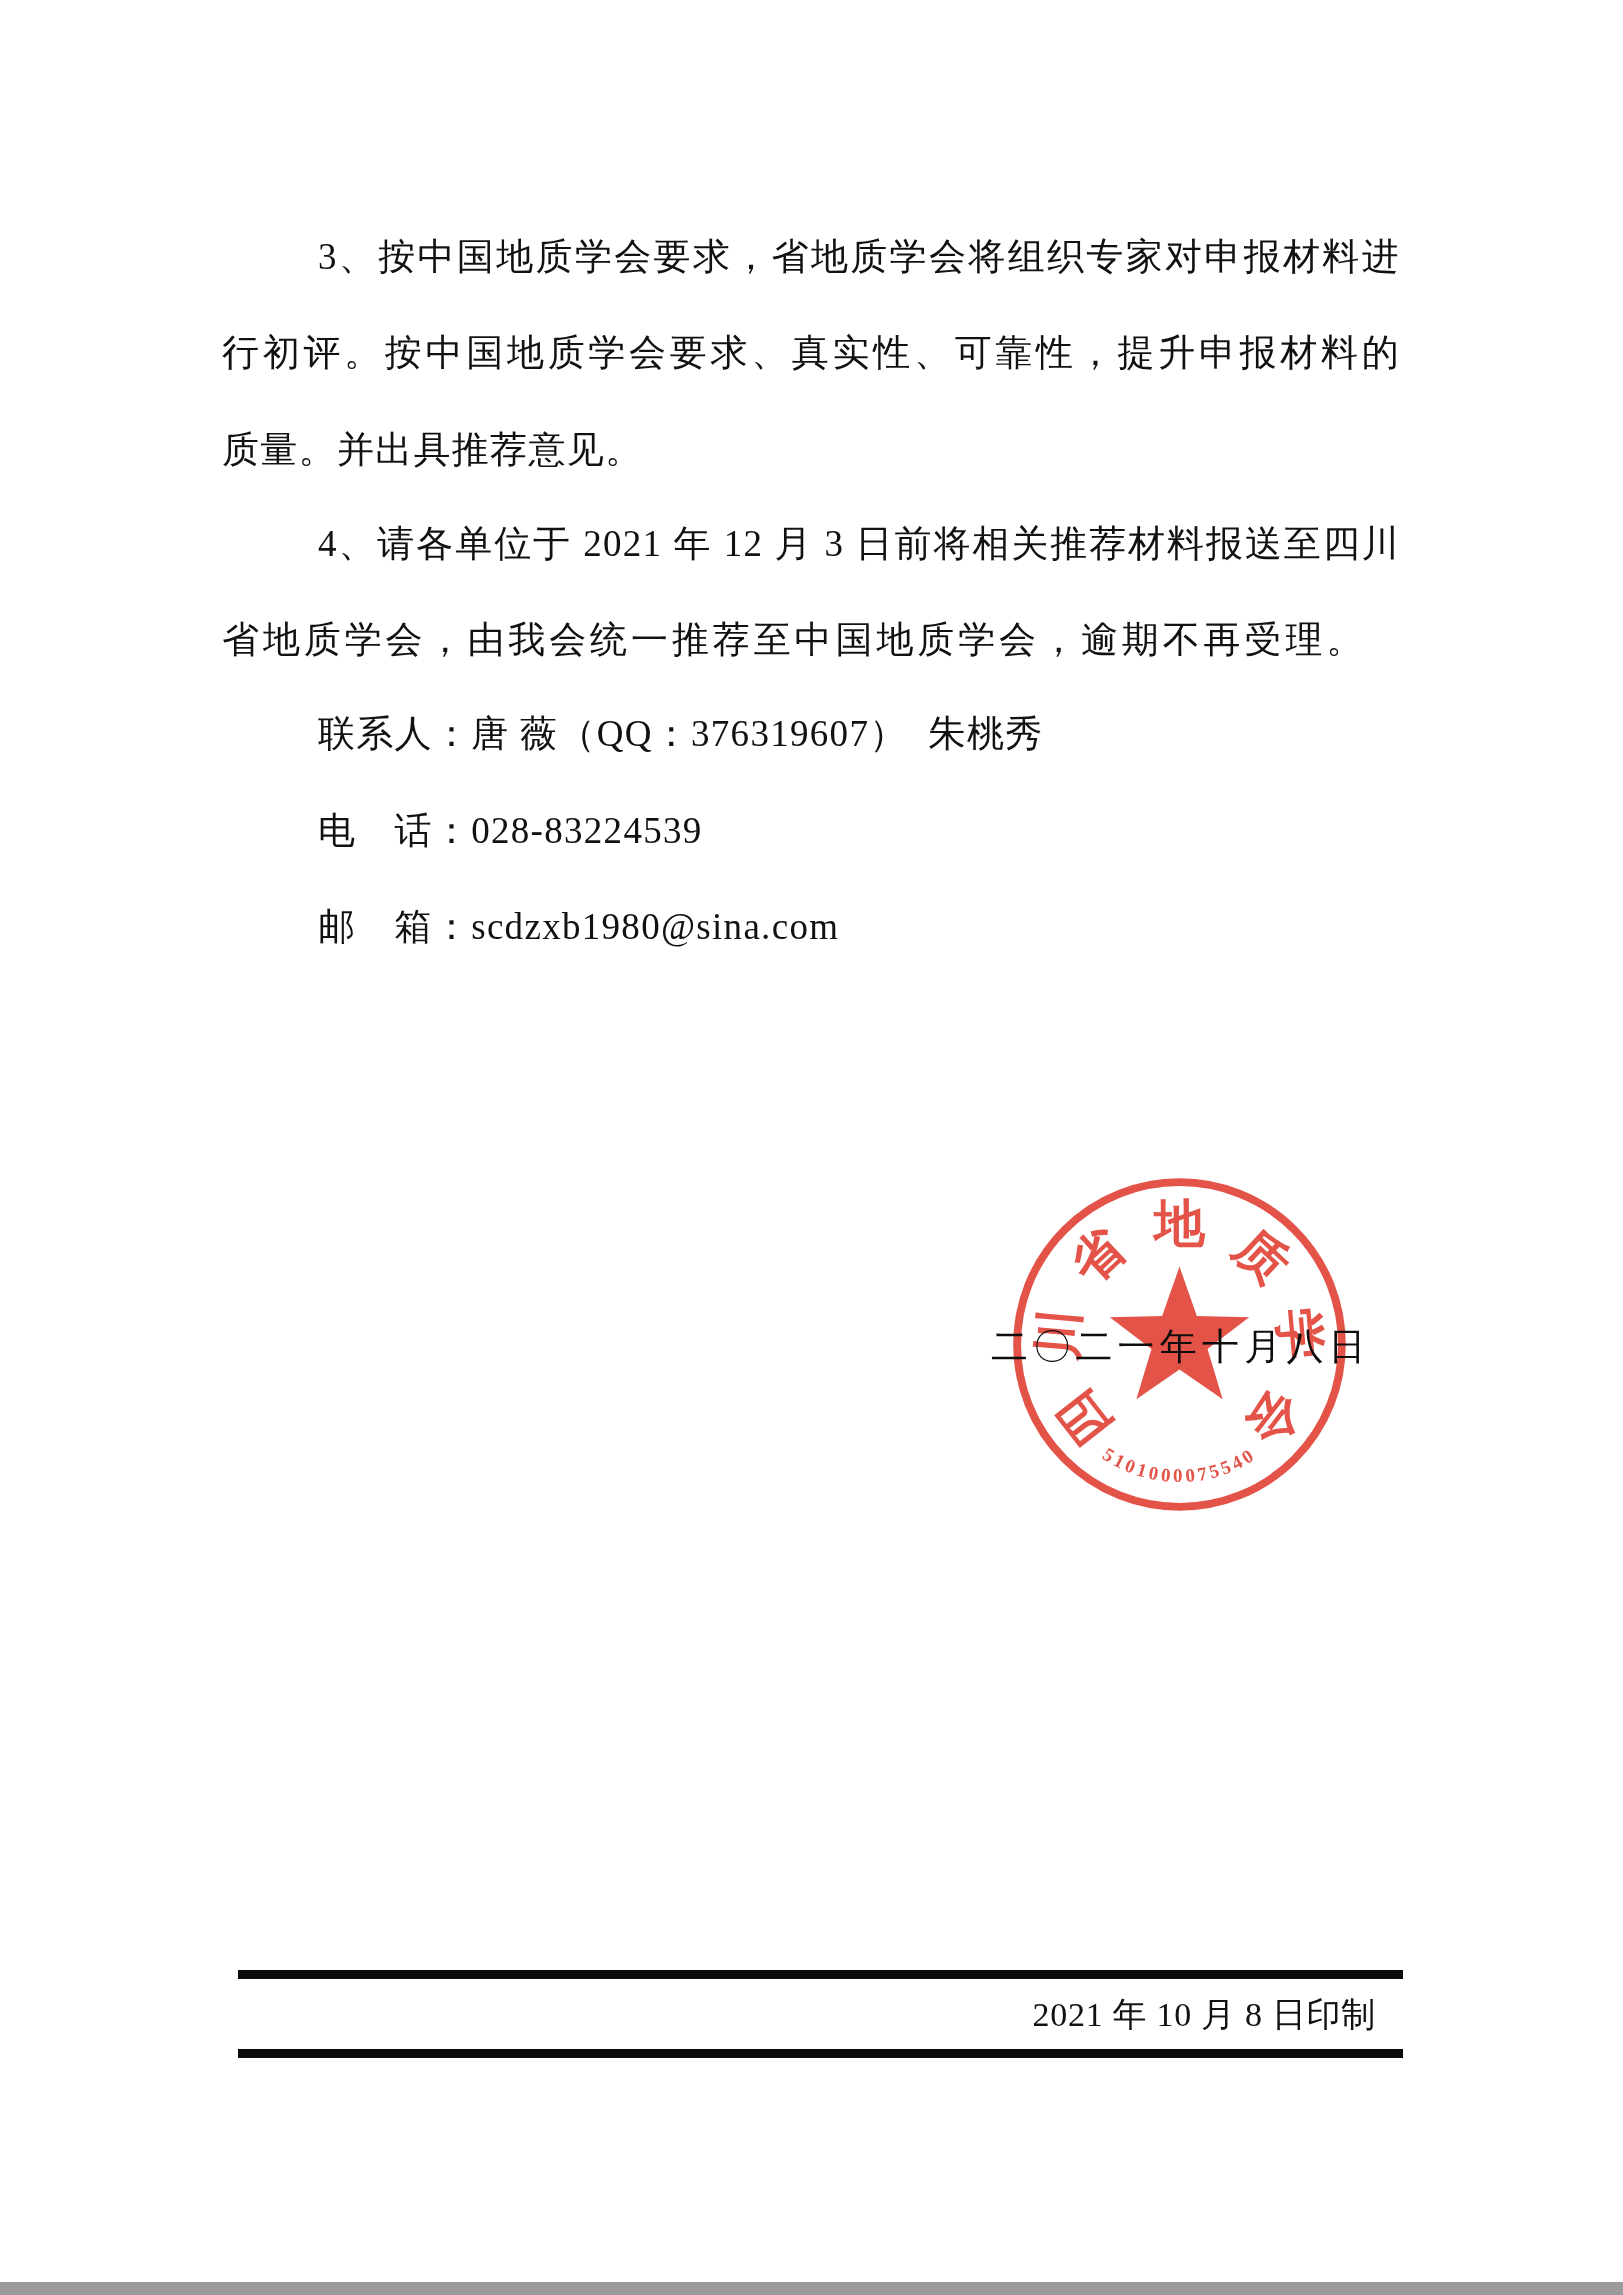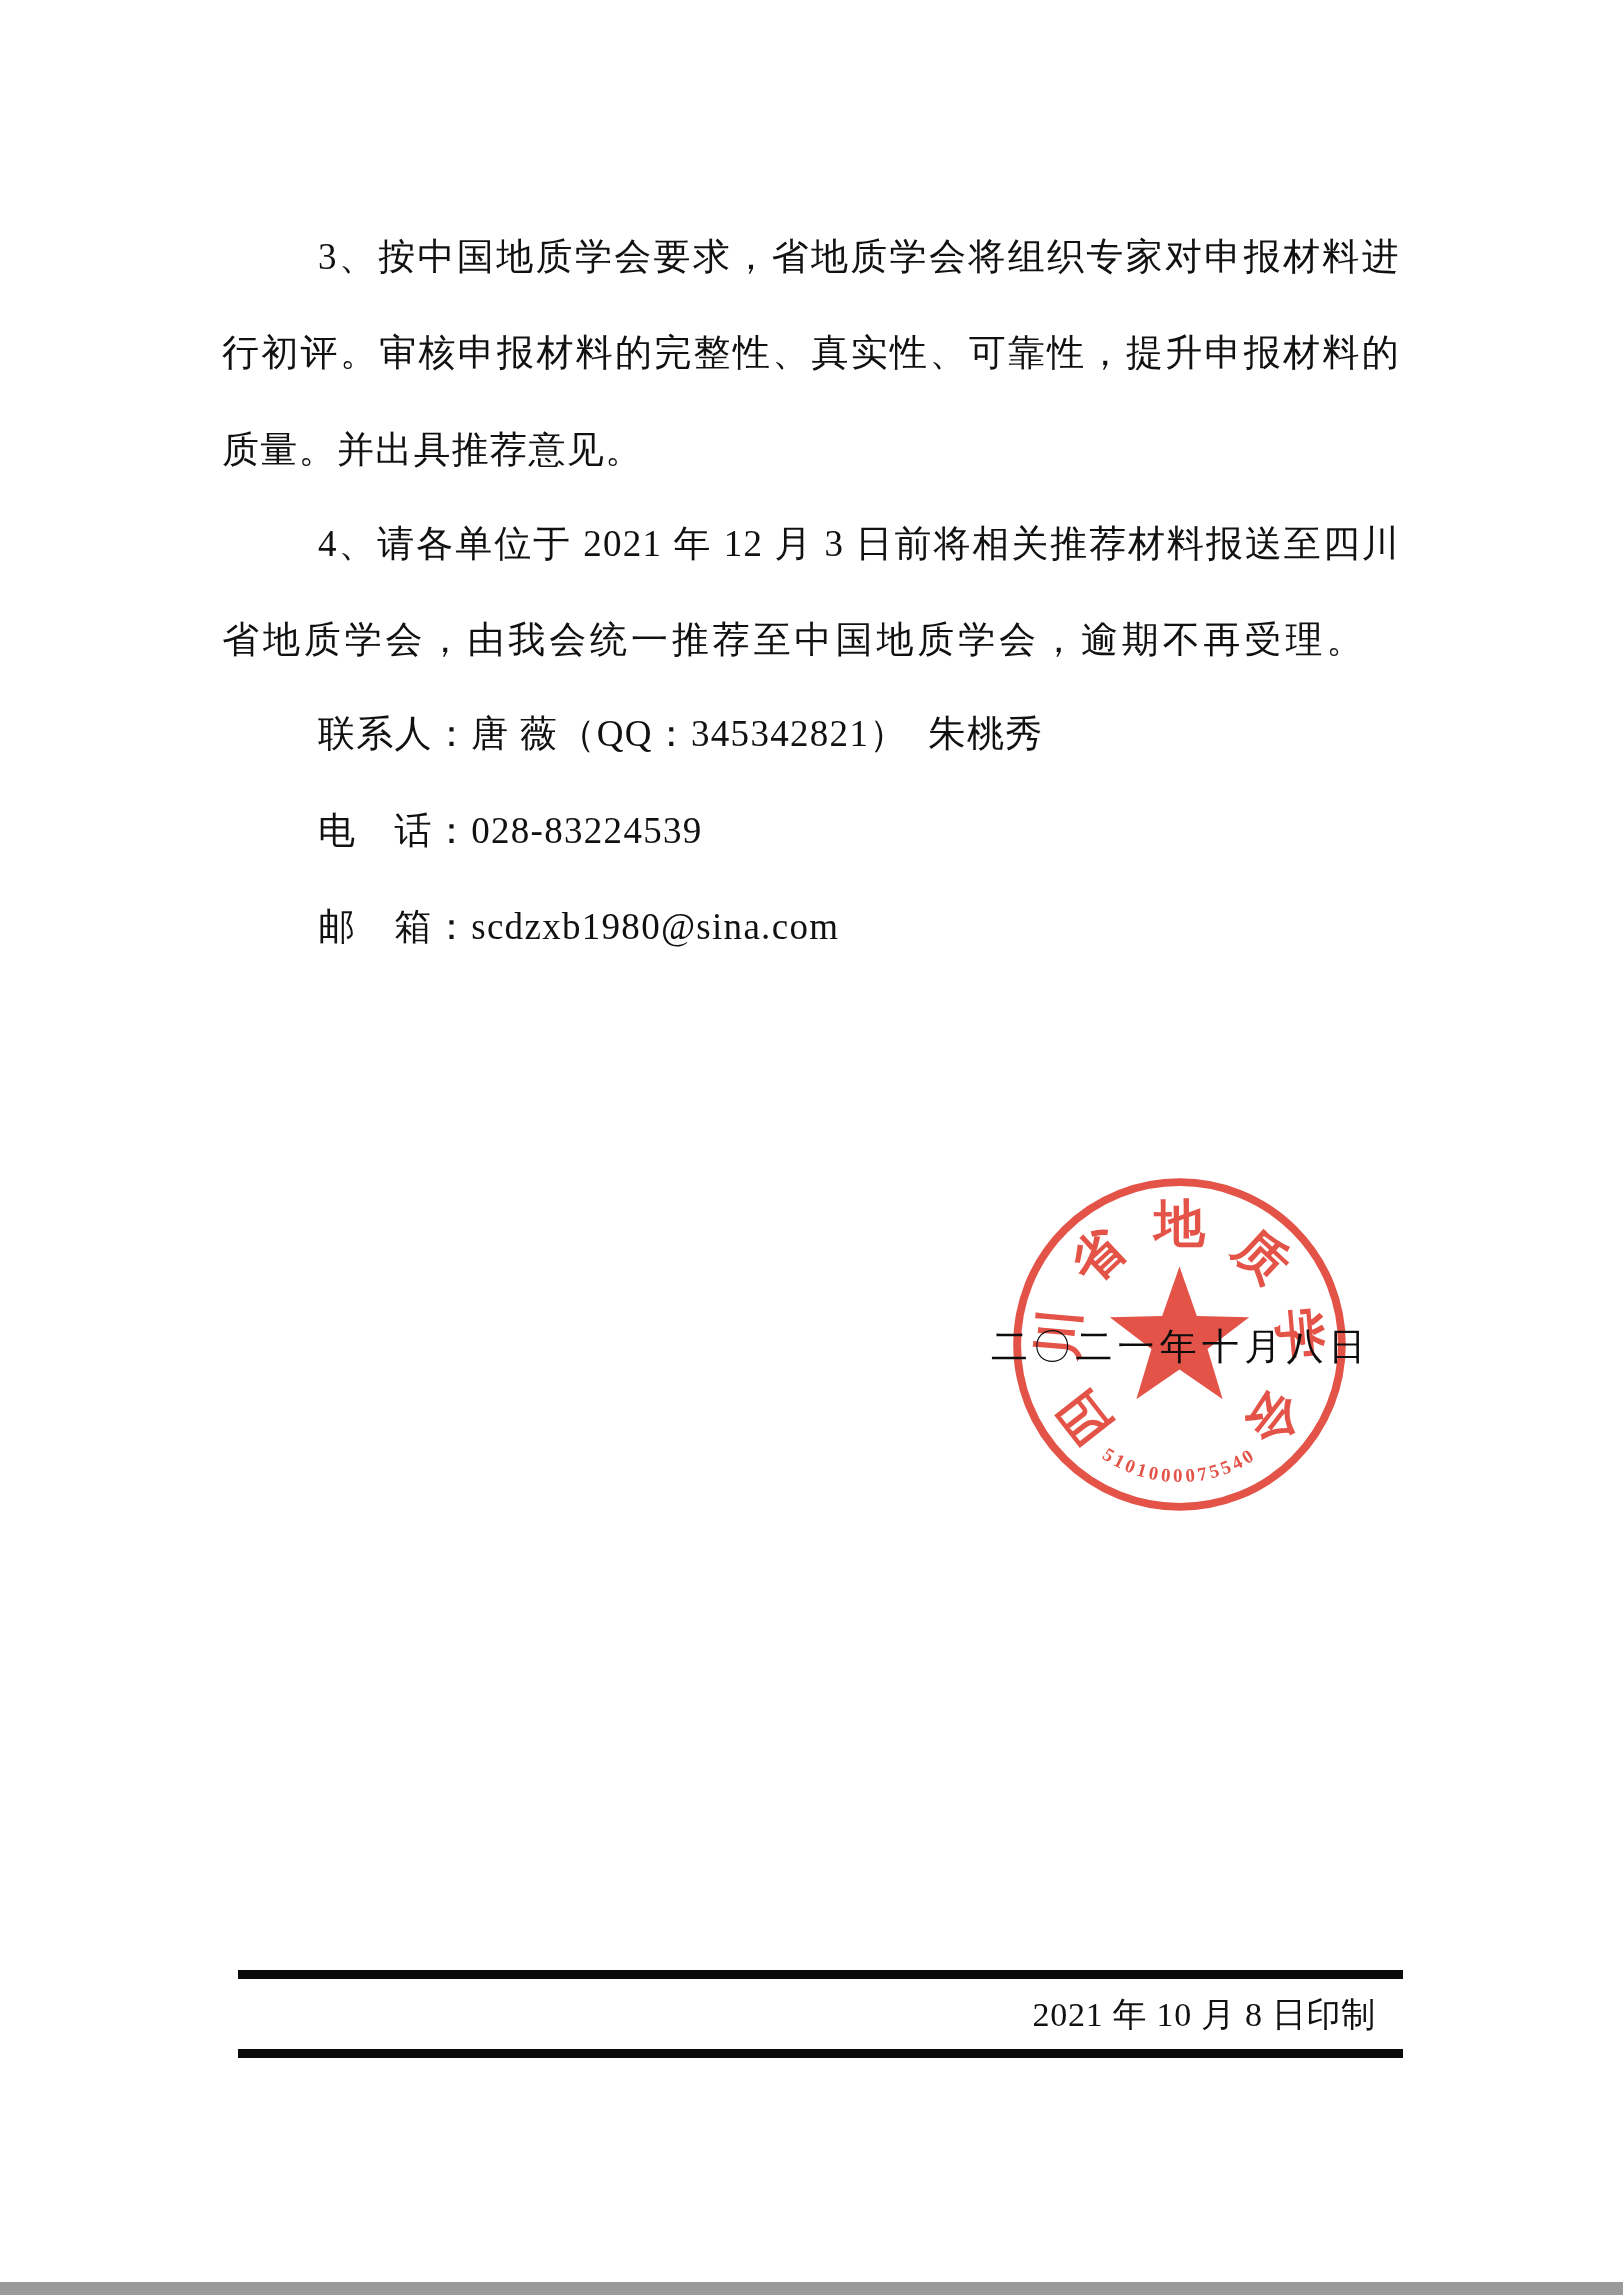--- a/index.html
+++ b/index.html
@@ -85,27 +85,27 @@
   .seal text {
     font-family: "Liberation Serif", "DejaVu Serif", serif;
   }
 </style>
 </head>
 <body>
 
 <div class="page">
 
   <div class="line just indent" style="top:236px">3、按中国地质学会要求，省地质学会将组织专家对申报材料进</div>
-  <div class="line just" style="top:332px">行初评。审核申报材料的完整性、真实性、可靠性，提升申报材料的</div>
+  <div class="line just" style="top:332px">行初评。按中国地质学会要求、真实性、可靠性，提升申报材料的</div>
   <div class="line" style="top:429px">质量。并出具推荐意见。</div>
 
   <div class="line just indent" style="top:523px">4、请各单位于 2021 年 12 月 3 日前将相关推荐材料报送至四川</div>
   <div class="line spread" style="top:619px">省地质学会，由我会统一推荐至中国地质学会，逾期不再受理。</div>
 
-  <div class="line indent" style="top:713px">联系人：唐 薇（QQ：345342821）  朱桃秀</div>
+  <div class="line indent" style="top:713px">联系人：唐 薇（QQ：376319607）  朱桃秀</div>
   <div class="line indent" style="top:810px">电　话：028-83224539</div>
   <div class="line indent" style="top:906px">邮　箱：scdzxb1980@sina.com</div>
 
 
   <svg class="seal" viewBox="0 0 530 530" xmlns="http://www.w3.org/2000/svg">
     <defs>
       <path id="sealArc" d="M 99.5 394.4 A 210 210 0 0 0 430.5 394.4" fill="none"></path>
     </defs>
     <circle cx="265" cy="265" r="248" fill="none" stroke="#e2463b" stroke-width="12"></circle>
     <polygon points="265,146 291.5,221.6 371.5,223.4 307.8,271.9 330.9,348.6 265,303 199.1,348.6 222.2,271.9 158.5,223.4 238.5,221.6" fill="#e2463b"></polygon>

